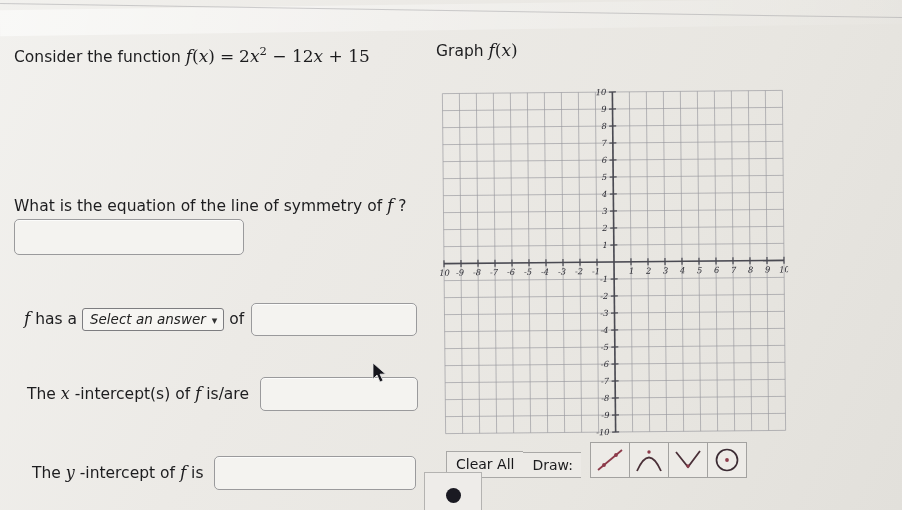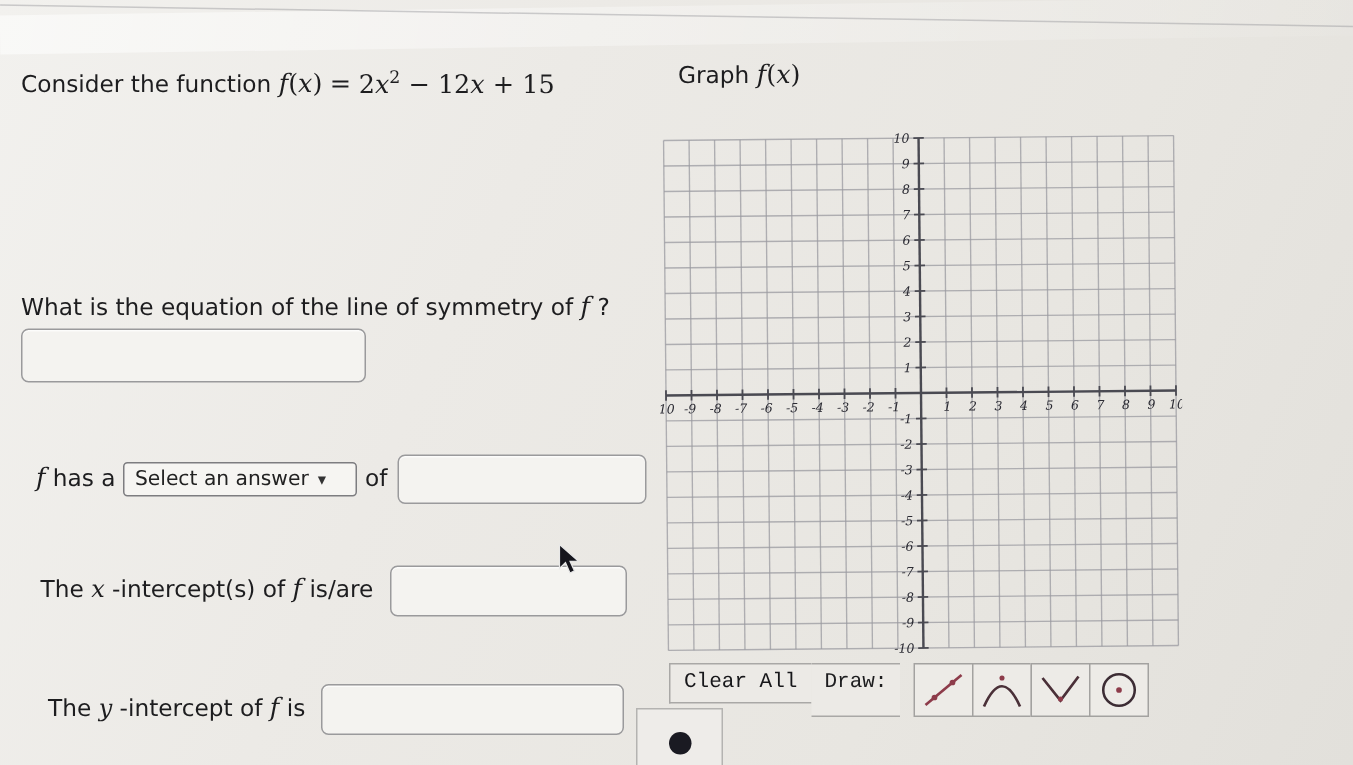--- a/index.html
+++ b/index.html
@@ -30,39 +30,40 @@
   .ansbox{
     display:inline-block;vertical-align:middle;
     background:#f4f3f0;
     border:1.4px solid #9a9a9c;border-radius:5px;
     box-shadow:0 1px 0 rgba(255,255,255,.7) inset;
   }
 
   .selwrap{
     display:inline-block;vertical-align:middle;
     background:#f6f5f2;border:1.4px solid #7d7d80;border-radius:3px;
-    font-size:13.5px;padding:2px 20px 3px 7px;color:#222;
+    font-size:13.5px;padding:2px 6px 3px 7px;color:#222;
     font-family:"DejaVu Sans","Liberation Sans",sans-serif;
+    font-style:italic;
   }
   .selwrap .chev{display:inline-block;margin-left:6px;font-size:11px;color:#333;}
 
   
   .right{position:absolute;left:432px;top:0;width:470px;height:510px;}
-  #graphTitle{position:absolute;left:20px;top:40px;font-size:15.5px;}
+  #graphTitle{position:absolute;left:4px;top:40px;font-size:15.5px;}
 
   .grapharea{position:absolute;left:8px;top:88px;width:348px;height:348px;
              transform:rotate(-0.55deg);}
   .grapharea svg{display:block;}
 
-  .toolbar{position:absolute;left:14px;top:442px;display:flex;align-items:flex-start;gap:0;font-family:Liberation Mono, monospace;}
+  .toolbar{position:absolute;left:14px;top:442px;display:flex;align-items:flex-end;gap:0;}
   .clearall{
     background:#eceae6;border:1.3px solid #a9a8a6;border-right:none;
     font-size:14px;padding:4px 9px 5px;color:#17171a;white-space:nowrap;
   }
-  .drawlbl{font-size:14px;padding:4px 8px 14px 9px;background:#eceae6;
+  .drawlbl{font-size:14px;padding:4px 8px 4px 9px;background:#eceae6;
            border:1.3px solid #a9a8a6;border-left:none;border-right:none;white-space:nowrap;}
   .tools{display:flex;margin-left:10px;}
   .tool{width:38px;height:34px;background:#edebe7;border:1.2px solid #a3a2a0;
         margin-left:-1px;display:flex;align-items:center;justify-content:center;}
   .tool svg{display:block;}
 
   .dottool{position:absolute;left:424px;top:472px;width:56px;height:44px;
            background:#eeece9;border:1.3px solid #b4b3b1;border-bottom:none;
            display:flex;align-items:center;justify-content:center;}
   .dottool .dot{width:15px;height:15px;border-radius:50%;background:#1a1a22;}

